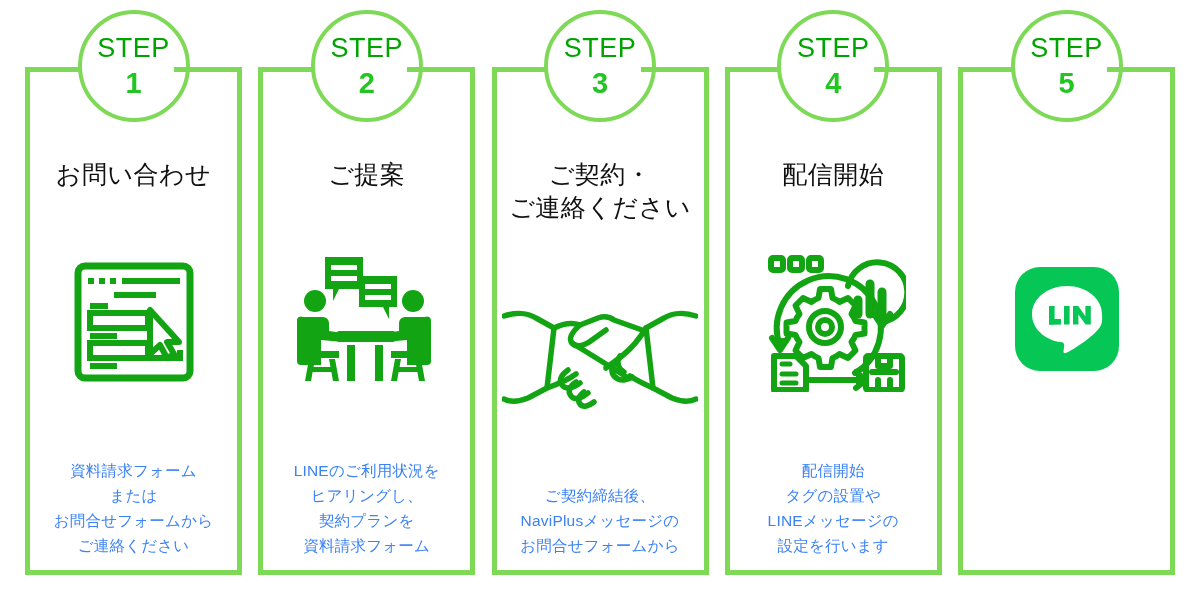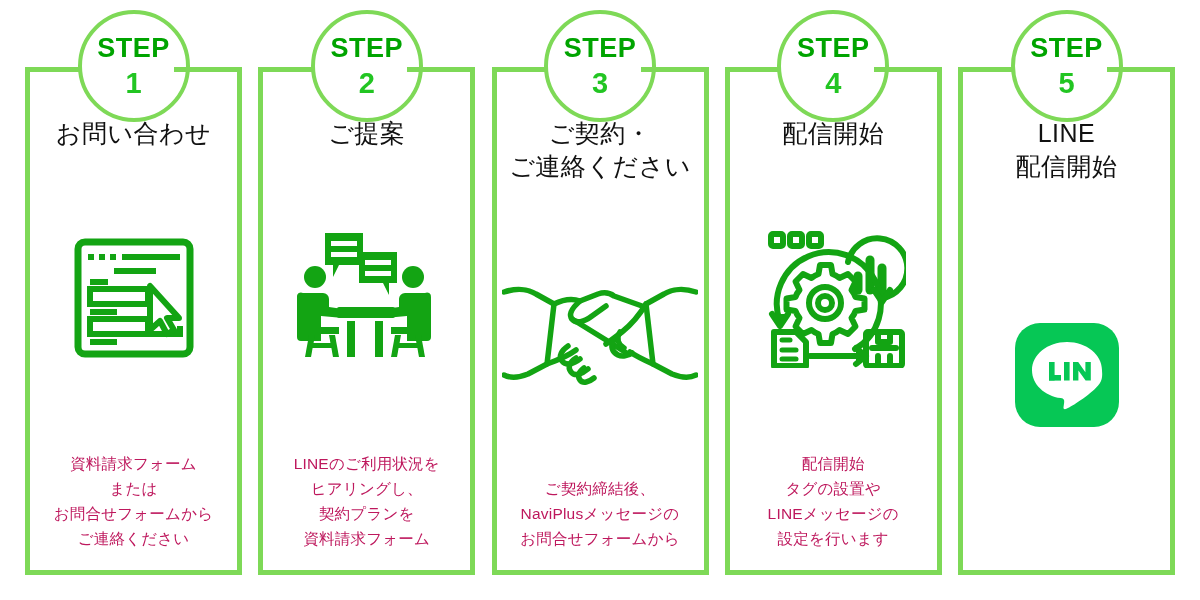--- a/index.html
+++ b/index.html
@@ -68,58 +68,58 @@
     background: #ffffff;
     box-sizing: border-box;
     display: flex;
     flex-direction: column;
     align-items: center;
     justify-content: center;
     line-height: 1;
   }
   .step-word {
     font-size: 27px;
-    font-weight: bold;
+    font-weight: normal;
     color: #00a400;
     letter-spacing: 0.5px;
     margin-bottom: 7px;
   }
   .step-num {
     font-size: 29px;
     font-weight: bold;
     color: #22c522;
   }
 
   .step-title {
-    margin-top: 45px;
+    margin-top: 86px;
     font-size: 25px;
     color: #111111;
     text-align: center;
     line-height: 1.33;
     letter-spacing: 0.5px;
     white-space: pre-line;
     font-weight: 400;
   }
 
   .icon-wrap {
     flex: 1 1 auto;
     width: 100%;
     display: flex;
     align-items: center;
     justify-content: center;
     padding-bottom: 4px;
   }
 
   .step-desc {
     font-size: 15.5px;
-    color: #be185d;
+    color: #3b82f6;
     text-align: center;
     line-height: 1.62;
     white-space: pre-line;
-    padding-bottom: 19px;
+    padding-bottom: 12px;
     letter-spacing: 0.2px;
   }
 
   
   .line-logo {
     width: 104px;
     height: 104px;
     border-radius: 25px;
     background: #06C755;
     display: flex;
@@ -298,22 +298,20 @@
 タグの設置や
 LINEメッセージの
 設定を行います</div>
   </div>
 
   <div class="step-card">
     <div class="step-badge">
       <span class="step-word">STEP</span>
       <span class="step-num">5</span>
     </div>
-    <div class="step-title">LINE
-配信開始</div>
     <div class="icon-wrap">
       <div class="line-logo">
         <svg width="84" height="84" viewBox="0 0 84 84">
           <path d="M42 9 C22.5 9 7 21.6 7 37.2 C7 51.2 19.3 62.9 35.9 65.1 C37.1 65.35 38.6 65.9 39 66.9 C39.3 67.8 39.2 69.2 39.1 70.1 L38.6 73.5 C38.45 74.5 37.8 77.4 42 75.6 C46.2 73.8 64.6 62.3 72.9 52.8 C78.6 46.5 77 40.1 77 37.2 C77 21.6 61.5 9 42 9 Z" fill="#ffffff"></path>
           <g fill="#06C755">
             <rect x="24" y="29" width="5.6" height="18.5"></rect>
             <rect x="24" y="42" width="12" height="5.6"></rect>
             <rect x="39" y="29" width="5.6" height="18.5"></rect>
             <path d="M48 29 h5.2 l7.2 10.2 V29 H65.8 V47.5 H60.6 L53.4 37.4 V47.5 H48 Z"></path>
             <rect x="48" y="29" width="0" height="0"></rect>

